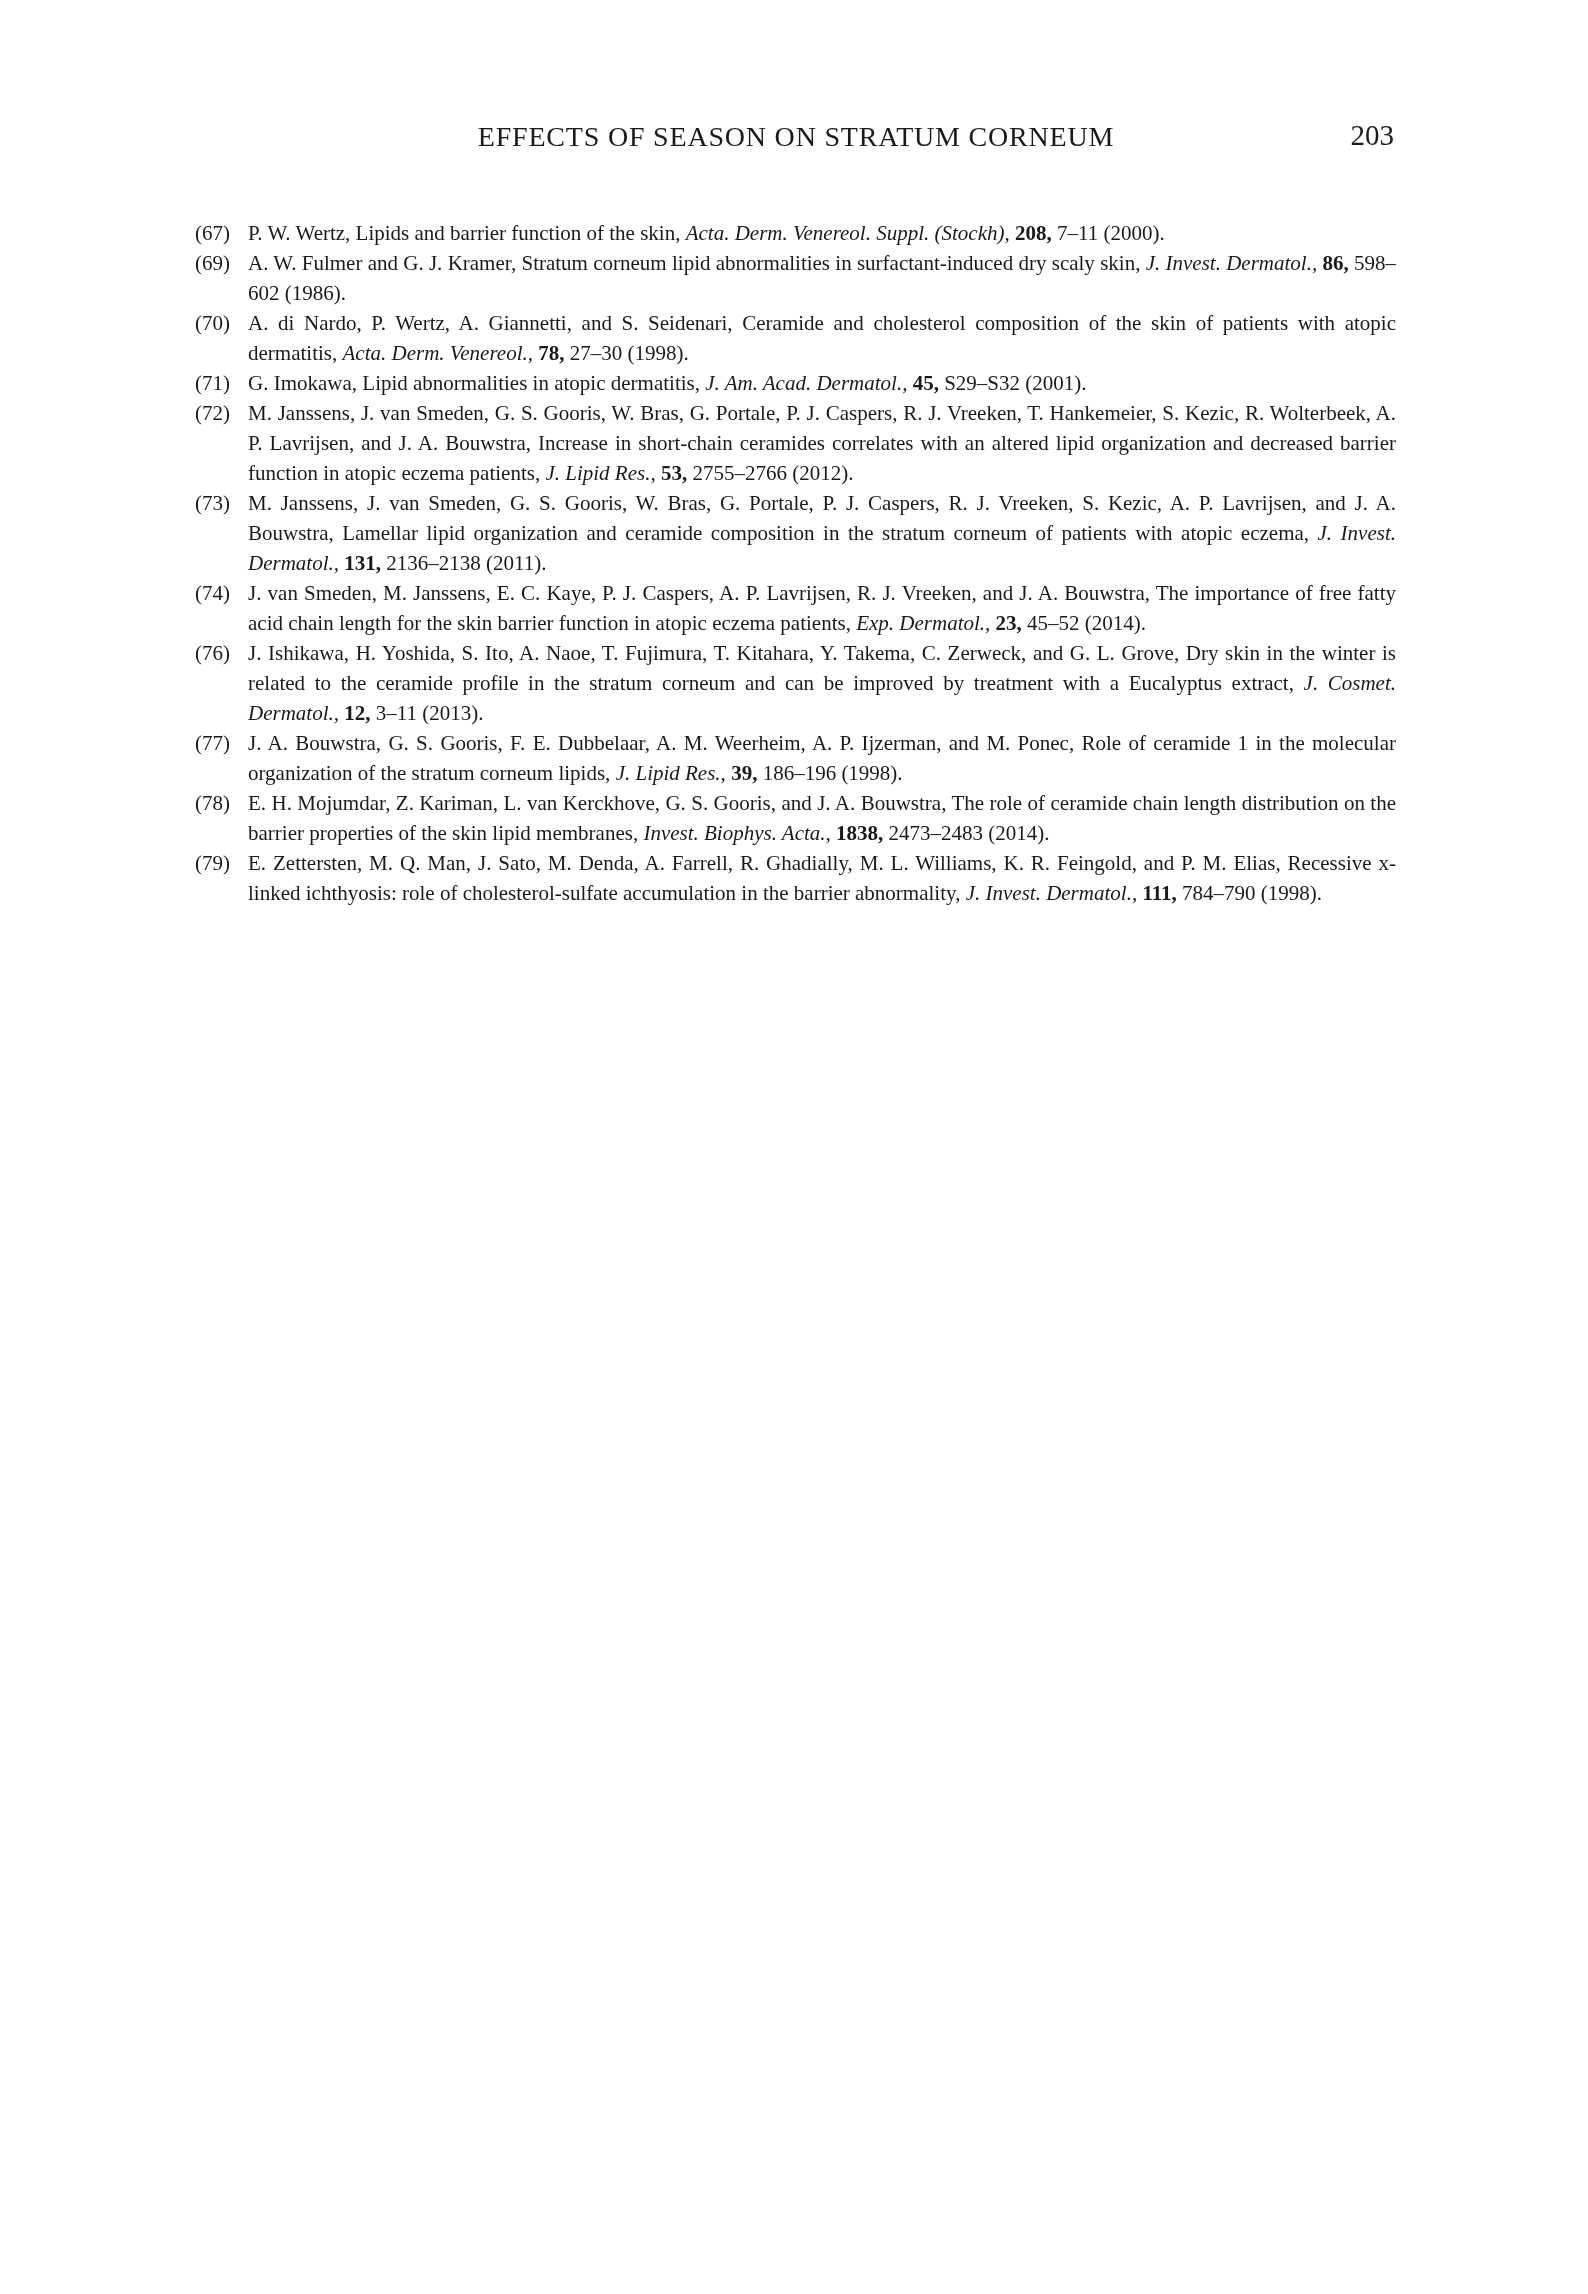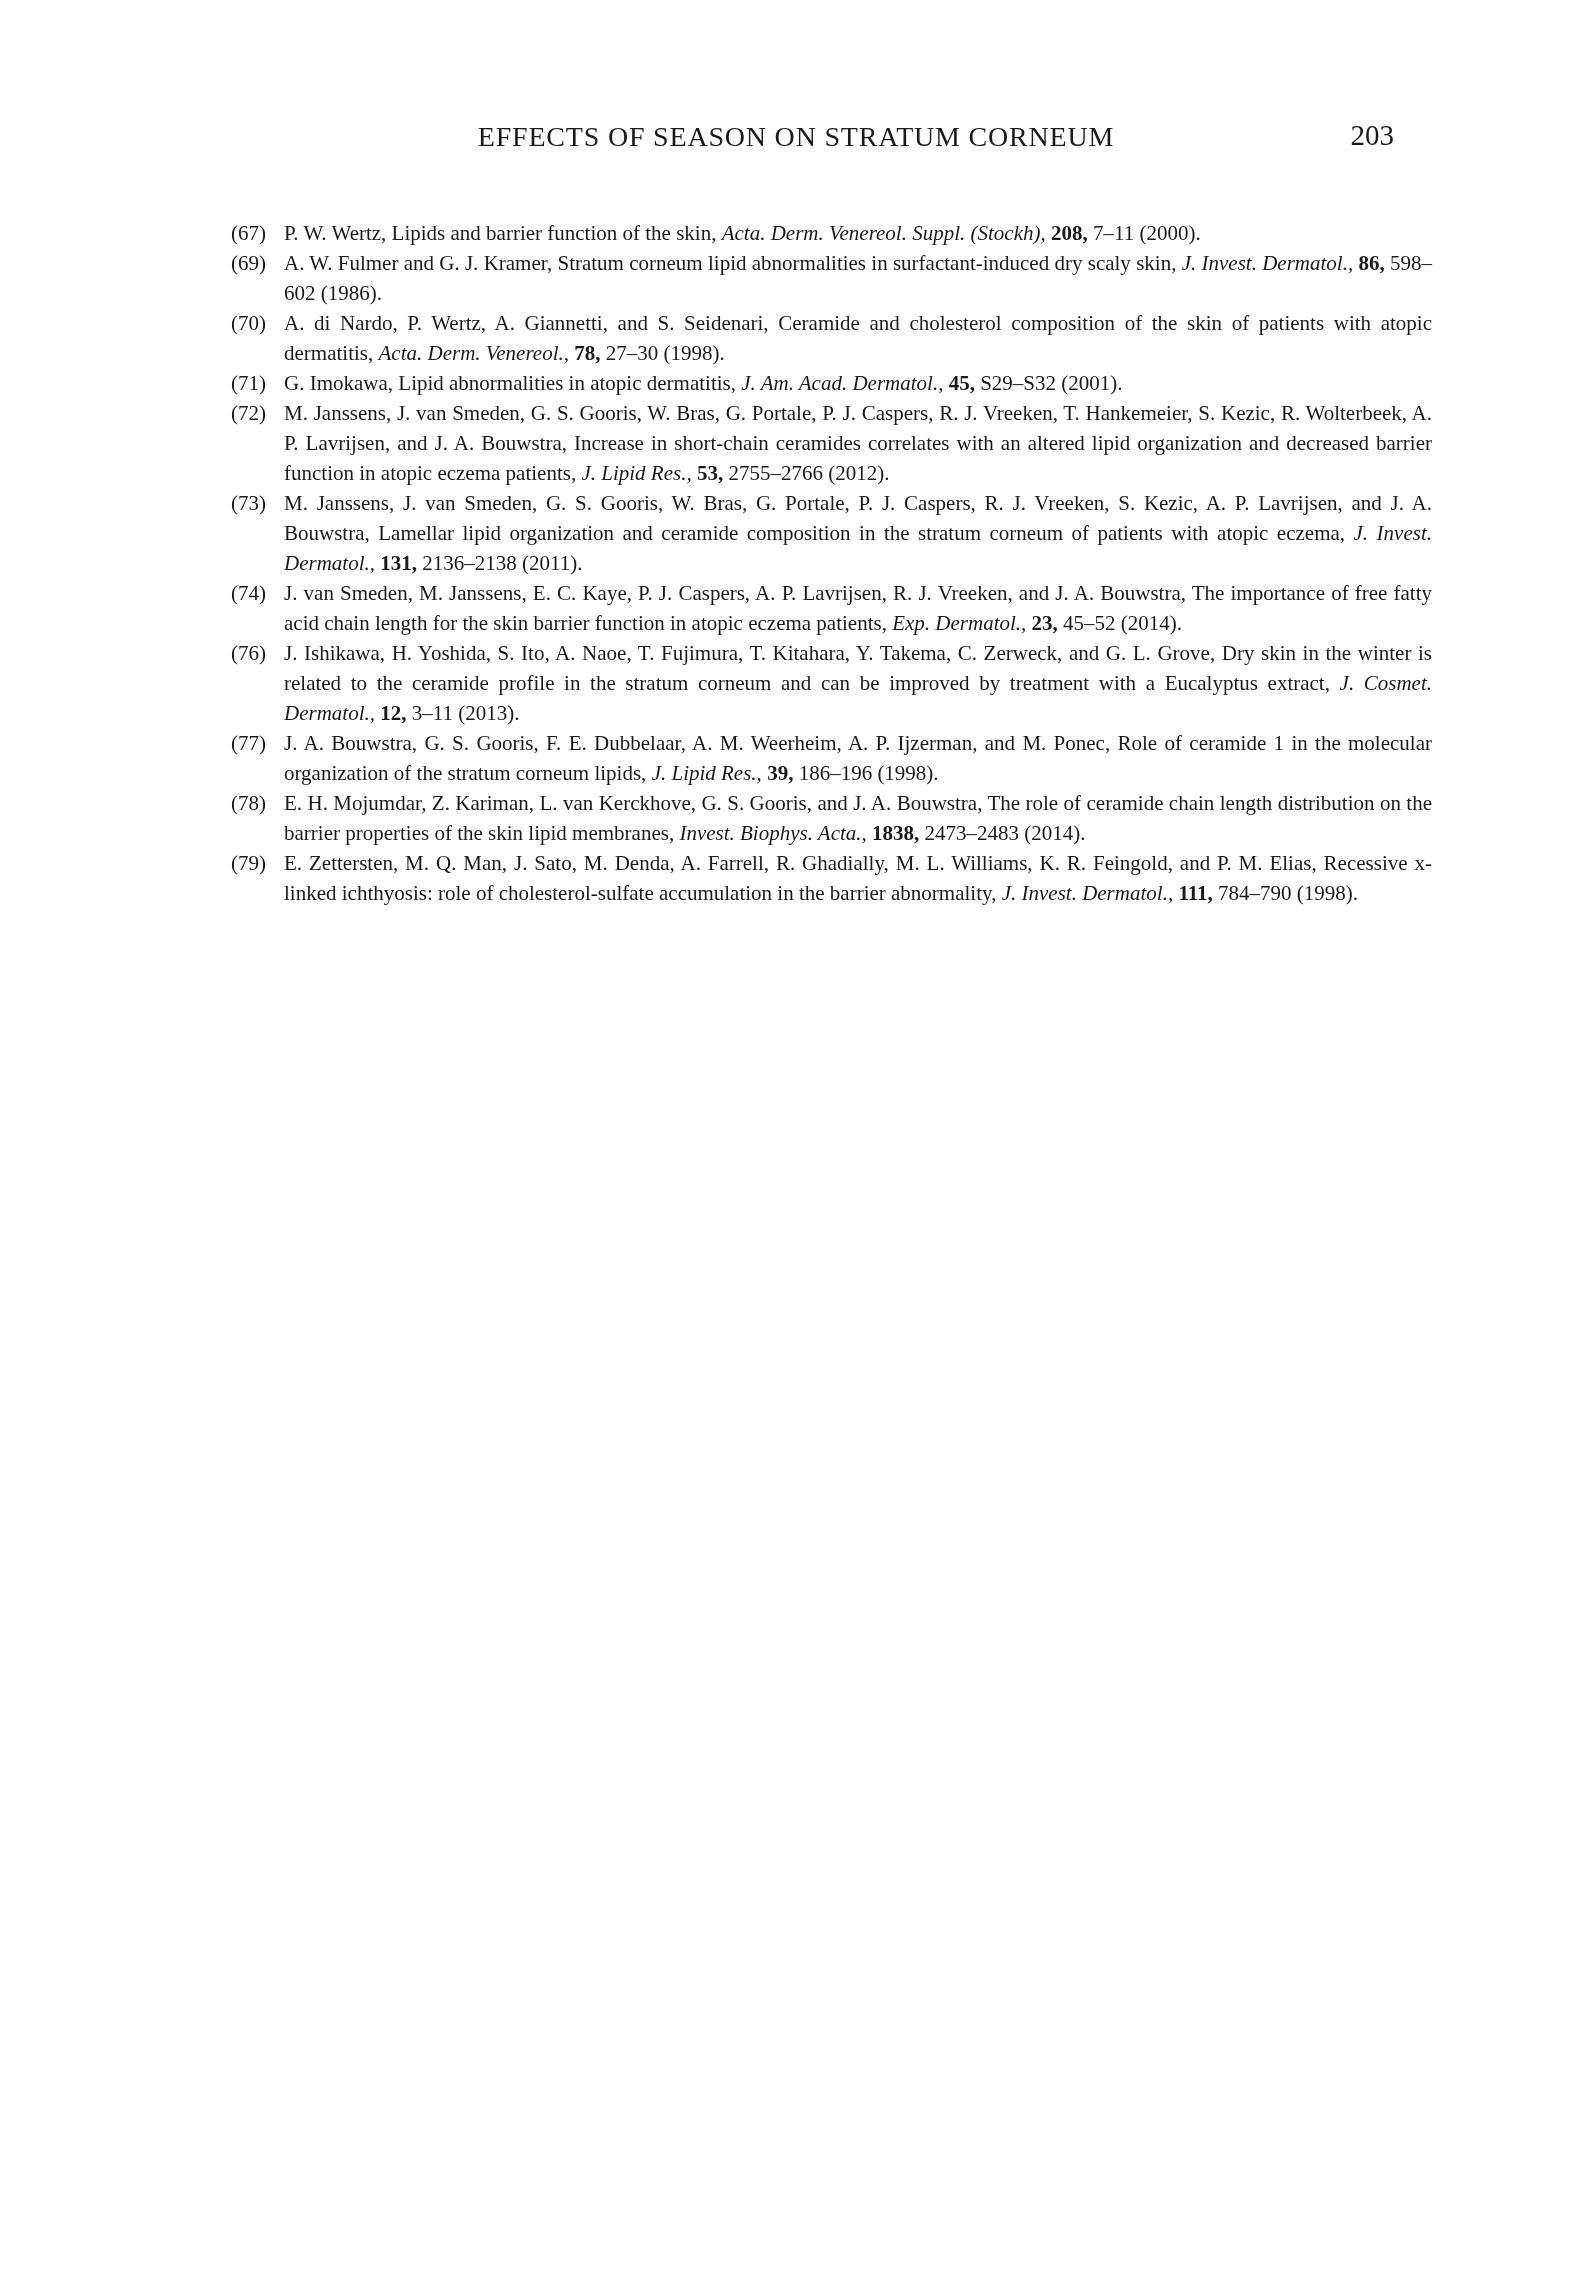--- a/index.html
+++ b/index.html
@@ -41,21 +41,20 @@
     right: 0px;
     top: -1.9px;
     font-size: 29px;
     text-align: right;
   }
   .refs {
     position: absolute;
     top: 218px;
     left: 195px;
     width: 1201px;
-    margin-left: 36px;
   }
   .ref {
     display: flex;
     font-size: 21px;
     line-height: 30px;
     text-align: justify;
     margin-bottom: 0px;
   }
   .ref-num {
     width: 53px;

